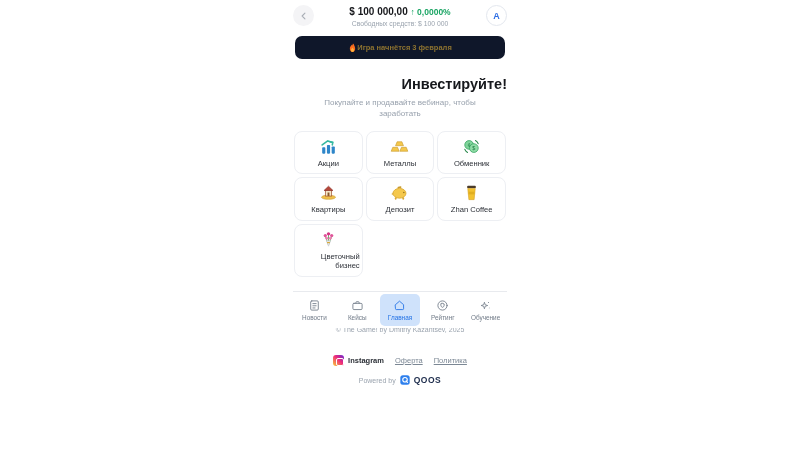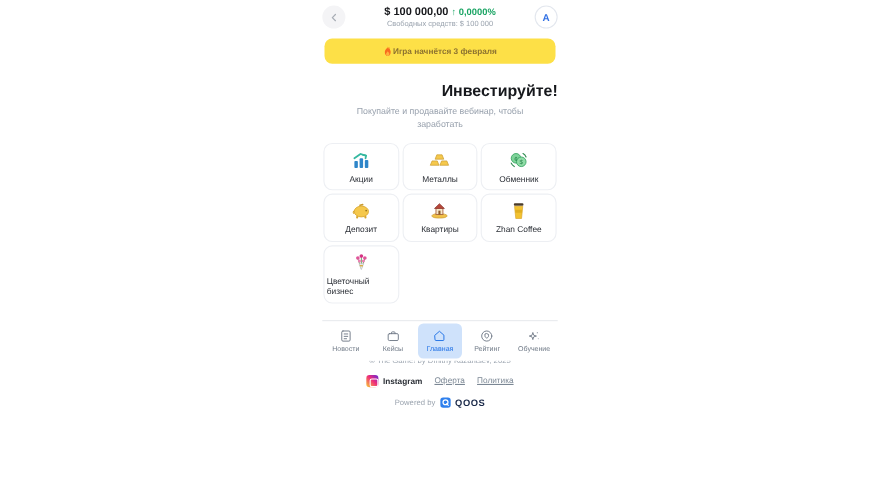--- a/index.html
+++ b/index.html
@@ -14,47 +14,47 @@
   .avatar { width:21px; height:21px; border-radius:50%; background:#fff; border:1px solid #e3e7ee;
     display:flex; align-items:center; justify-content:center; color:#2f6fe4; font-size:9px;
     font-weight:bold; flex:0 0 auto; cursor:pointer; }
   .balance-block { text-align:center; flex:1; padding-top:1px; }
   .balance-line { font-size:10px; line-height:11px; }
   .balance { font-weight:bold; color:#17181c; }
   .change { color:#19a463; font-weight:bold; font-size:8.5px; }
   .free-funds { font-size:6.8px; color:#9aa3ae; margin-top:2px; }
 
   
-  .banner { margin:9px 2px 0; background:#fde047; border-radius:7px; padding:6px 4px;
+  .banner { margin:9px 2px 0; background:#0f172a; border-radius:7px; padding:6px 4px;
     display:flex; align-items:center; justify-content:center; gap:0; }
   .banner-text { font-size:7.5px; font-weight:bold; color:#8d7330; }
 
   
   .hero-title { margin-top:17px; text-align:right; font-size:14.5px; font-weight:bold; color:#16181c; }
   .hero-sub { margin:6px 18px 0; text-align:center; font-size:8px; line-height:1.35; color:#98a1ad; }
 
   
   .grid { margin:11px 1px 0; display:grid; grid-template-columns:repeat(3,1fr); gap:3px; }
   .tile { background:#fff; border:1px solid #edeff3; border-radius:8px; min-height:43px;
     display:flex; flex-direction:column; align-items:center; justify-content:center;
     padding:5px 2px; cursor:pointer; }
   .tile-icon { height:19px; display:flex; align-items:center; justify-content:center; }
-  .tile-label { margin-top:3px; font-size:7.6px; color:#2b2f36; text-align:left; line-height:1.25; }
+  .tile-label { margin-top:3px; font-size:7.6px; color:#2b2f36; text-align:right; line-height:1.25; }
 
   
   .promo { margin:17px 4px 0; display:flex; gap:8px; cursor:pointer; }
   .game-logo { flex:0 0 auto; width:38px; text-align:center; }
   .game-logo-word { font-size:10.5px; font-weight:bold; letter-spacing:1px; color:#23262b; line-height:10px; }
   .game-logo-sub { height:1.5px; background:#c9ccd2; margin:1.5px 3px 2px; }
   .game-logo-pill { height:4.5px; border-radius:2.5px; background:#2c2f35; margin:0 2px; }
   .promo-text { font-size:7.4px; line-height:1.4; color:#2b2f36; font-weight:bold; }
 
   
   .copyright { margin-top:13px; text-align:center; font-size:7px; color:#9aa3ae; }
-  .social-row { margin-top:9px; display:flex; justify-content:center; gap:11px; }
+  .social-row { margin-top:22px; display:flex; align-items:center; justify-content:center; gap:11px; }
   .ig-item { display:flex; align-items:center; gap:4px; cursor:pointer; }
   .ig-badge { width:11px; height:11px; border-radius:3px; position:relative;
     background:linear-gradient(45deg,#f9ce34 0%,#ee2a7b 55%,#6228d7 100%); }
   .ig-badge::before { content:""; position:absolute; left:2.5px; top:2.5px; width:6px; height:6px;
     border:1px solid #fff; border-radius:2px; }
   .ig-label { font-size:7.5px; color:#2b2f36; font-weight:bold; }
   .foot-link { font-size:7.5px; color:#7b8794; text-decoration:underline; cursor:pointer; }
   .powered { margin-top:9px; display:flex; align-items:center; justify-content:center; gap:4px; }
   .powered-label { font-size:7px; color:#9aa3ae; }
   .qoos-word { font-size:8.5px; font-weight:bold; color:#1b2a4a; letter-spacing:.5px; }
@@ -141,41 +141,41 @@
             <path d="M17 4.5 a8 8 0 0 1 3.5 4" fill="none" stroke="#2e8b4f" stroke-width="1.3" stroke-linecap="round"></path>
             <path d="M7 19.5 a8 8 0 0 1 -3.5 -4" fill="none" stroke="#2e8b4f" stroke-width="1.3" stroke-linecap="round"></path>
           </svg>
       </span>
       <span class="tile-label">Обменник</span>
     </div>
 
     <div class="tile">
       <span class="tile-icon">
         <svg width="19" height="19" viewBox="0 0 24 24">
+            <path d="M3 18c2-2.5 5-2.5 9-2.5s8 .5 9 2.5c-1.5 2-4 2.5-9 2.5S4.5 20 3 18Z" fill="#f0c04a" stroke="#c99b2e" stroke-width="0.8"></path>
+            <rect x="8" y="9" width="8" height="7.5" fill="#f6e7c9" stroke="#a0522d" stroke-width="0.9"></rect>
+            <polygon points="6.3,9.5 12,4 17.7,9.5" fill="#b5473a" stroke="#8c352c" stroke-width="0.8"></polygon>
+            <rect x="10.8" y="12" width="2.4" height="4.5" fill="#8c5a2b"></rect>
+          </svg>
+      </span>
+      <span class="tile-label">Квартиры</span>
+    </div>
+
+    <div class="tile">
+      <span class="tile-icon">
+        <svg width="19" height="19" viewBox="0 0 24 24">
             <rect x="9.5" y="4.5" width="5" height="2" rx="1" fill="#c99b2e" transform="rotate(-12 12 5.5)"></rect>
             <ellipse cx="12" cy="13" rx="8.2" ry="6.2" fill="#f5c84c" stroke="#d9a62e" stroke-width="1"></ellipse>
             <rect x="6" y="18" width="2.4" height="3" rx="1" fill="#d9a62e"></rect>
             <rect x="15.5" y="18" width="2.4" height="3" rx="1" fill="#d9a62e"></rect>
             <circle cx="17.5" cy="12" r="0.9" fill="#8c6a16"></circle>
             <path d="M3.8 12.5c-1.2.2-1.6 1.8-.5 2.6" fill="none" stroke="#d9a62e" stroke-width="1.2" stroke-linecap="round"></path>
           </svg>
       </span>
       <span class="tile-label">Депозит</span>
-    </div>
-
-    <div class="tile">
-      <span class="tile-icon">
-        <svg width="19" height="19" viewBox="0 0 24 24">
-            <path d="M3 18c2-2.5 5-2.5 9-2.5s8 .5 9 2.5c-1.5 2-4 2.5-9 2.5S4.5 20 3 18Z" fill="#f0c04a" stroke="#c99b2e" stroke-width="0.8"></path>
-            <rect x="8" y="9" width="8" height="7.5" fill="#f6e7c9" stroke="#a0522d" stroke-width="0.9"></rect>
-            <polygon points="6.3,9.5 12,4 17.7,9.5" fill="#b5473a" stroke="#8c352c" stroke-width="0.8"></polygon>
-            <rect x="10.8" y="12" width="2.4" height="4.5" fill="#8c5a2b"></rect>
-          </svg>
-      </span>
-      <span class="tile-label">Квартиры</span>
     </div>
 
     <div class="tile">
       <span class="tile-icon">
         <svg width="19" height="19" viewBox="0 0 24 24">
             <rect x="6.5" y="3.5" width="11" height="3" rx="1.2" fill="#4a3b2a"></rect>
             <polygon points="7.3,7 16.7,7 15.3,21 8.7,21" fill="#f2c230" stroke="#d9a62e" stroke-width="0.8"></polygon>
             <rect x="8.1" y="11" width="7.8" height="3.4" fill="#e0ae21"></rect>
           </svg>
       </span>

